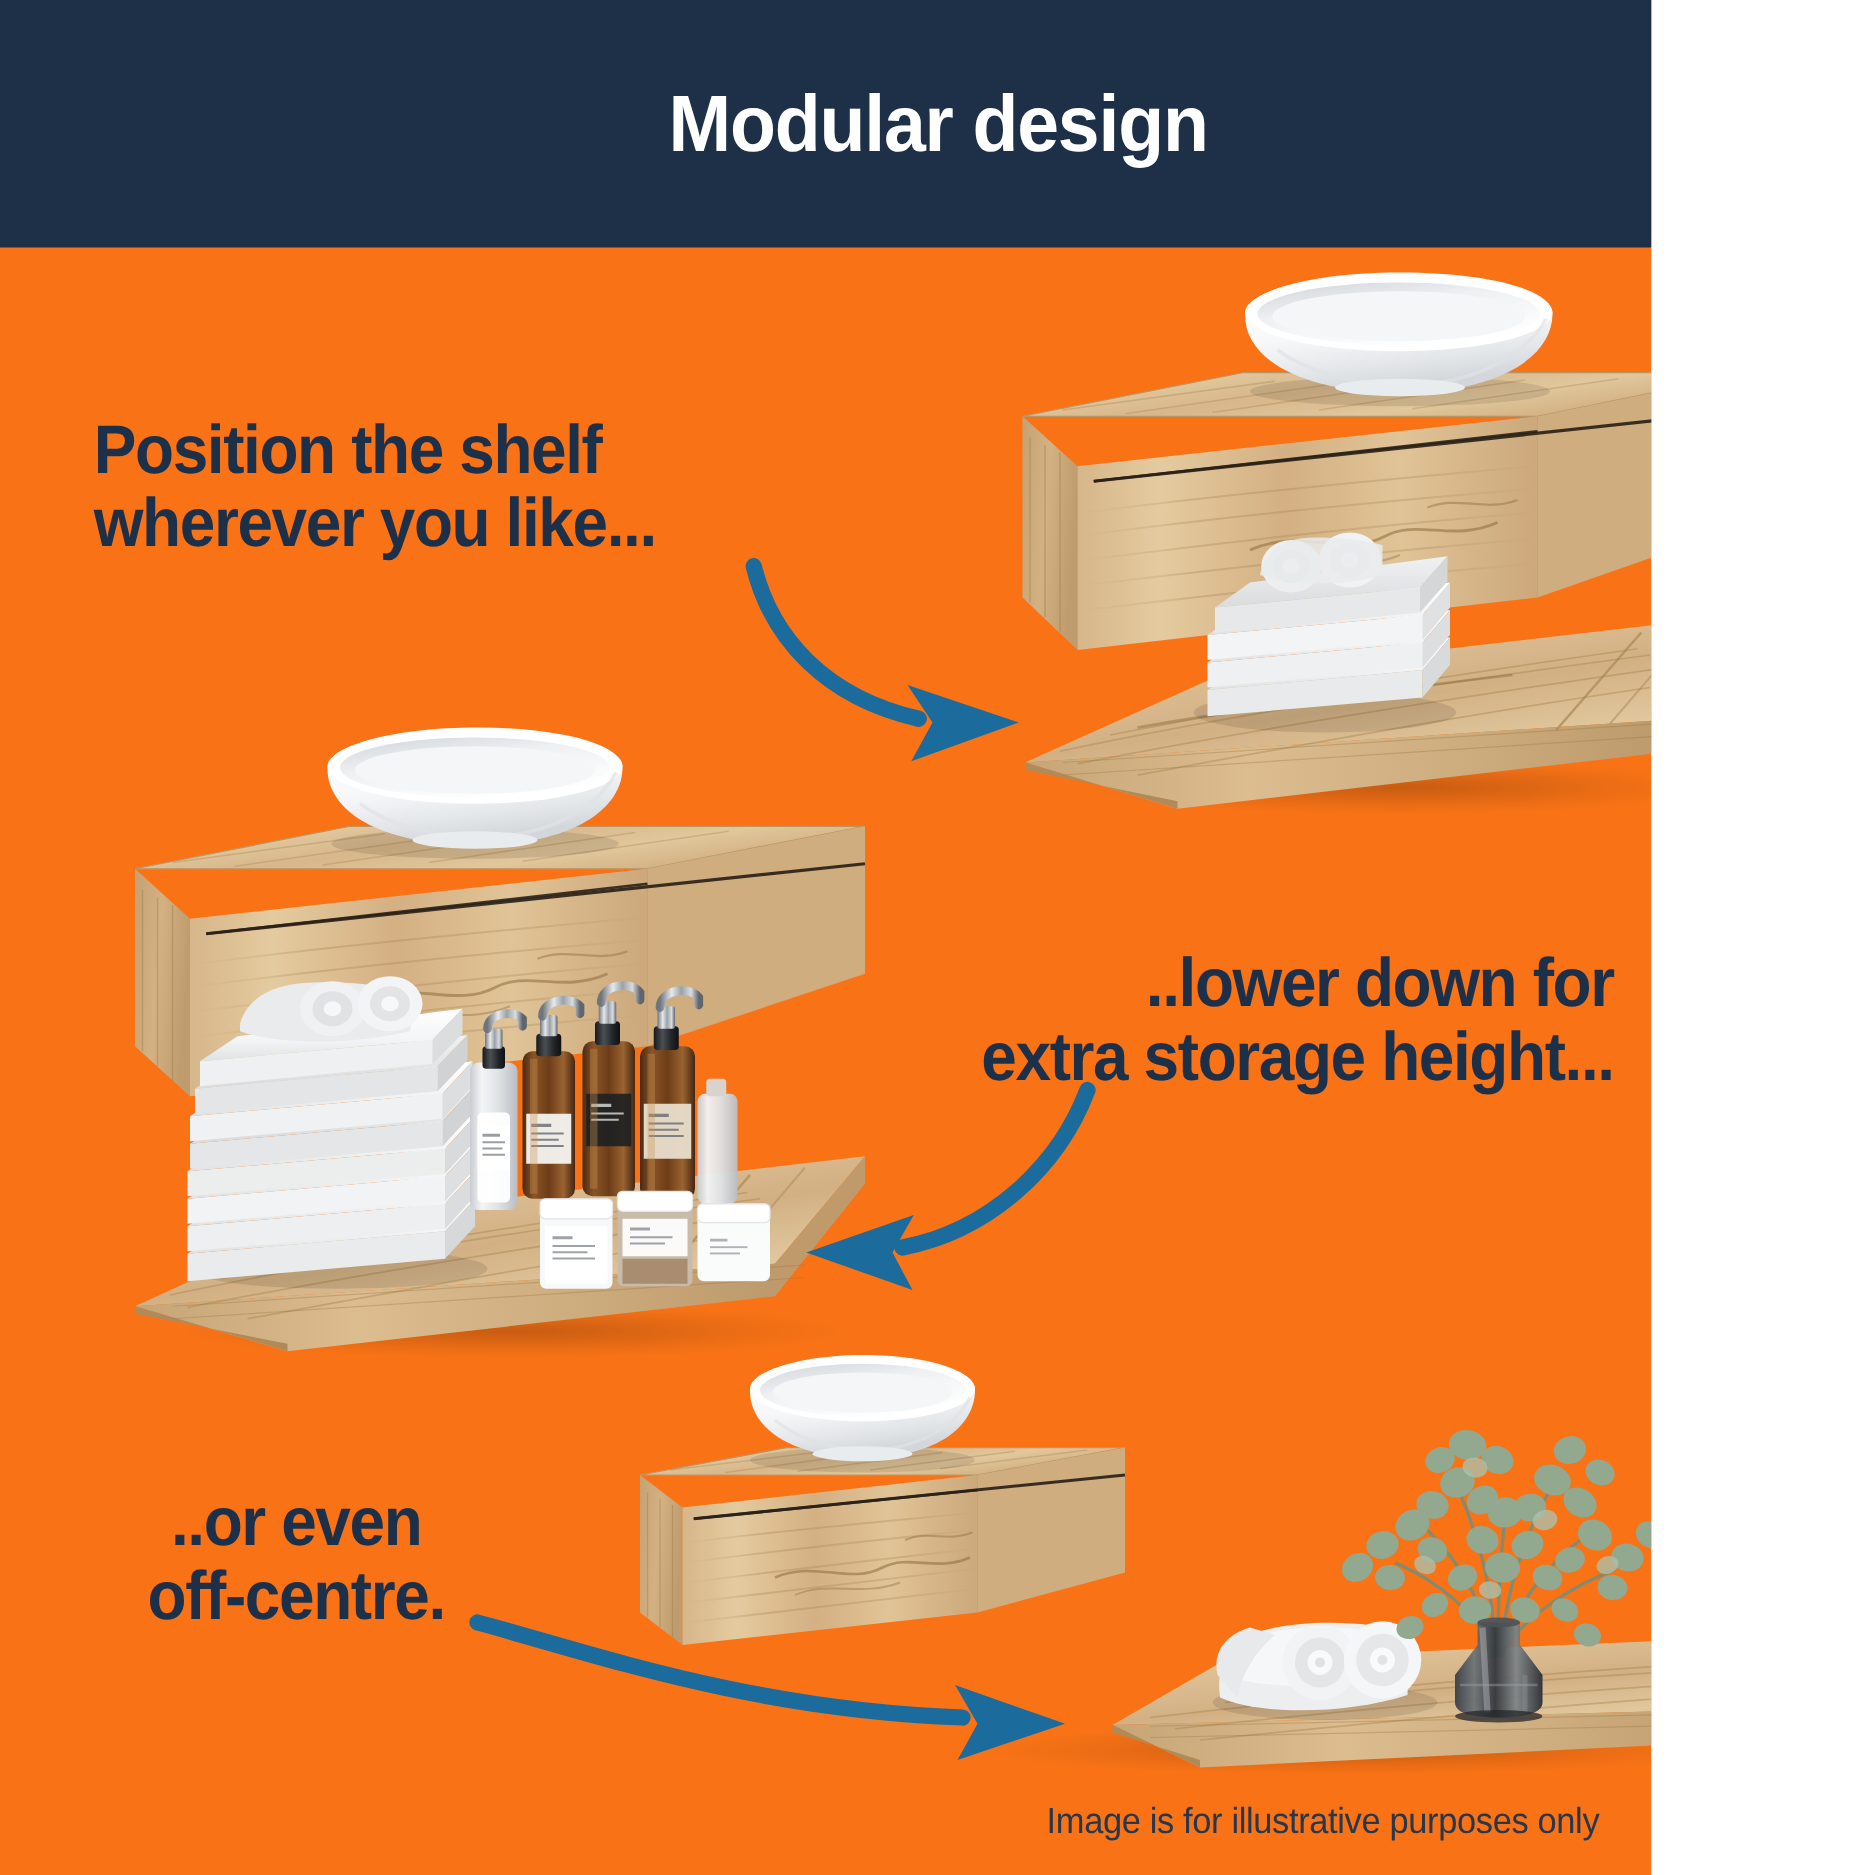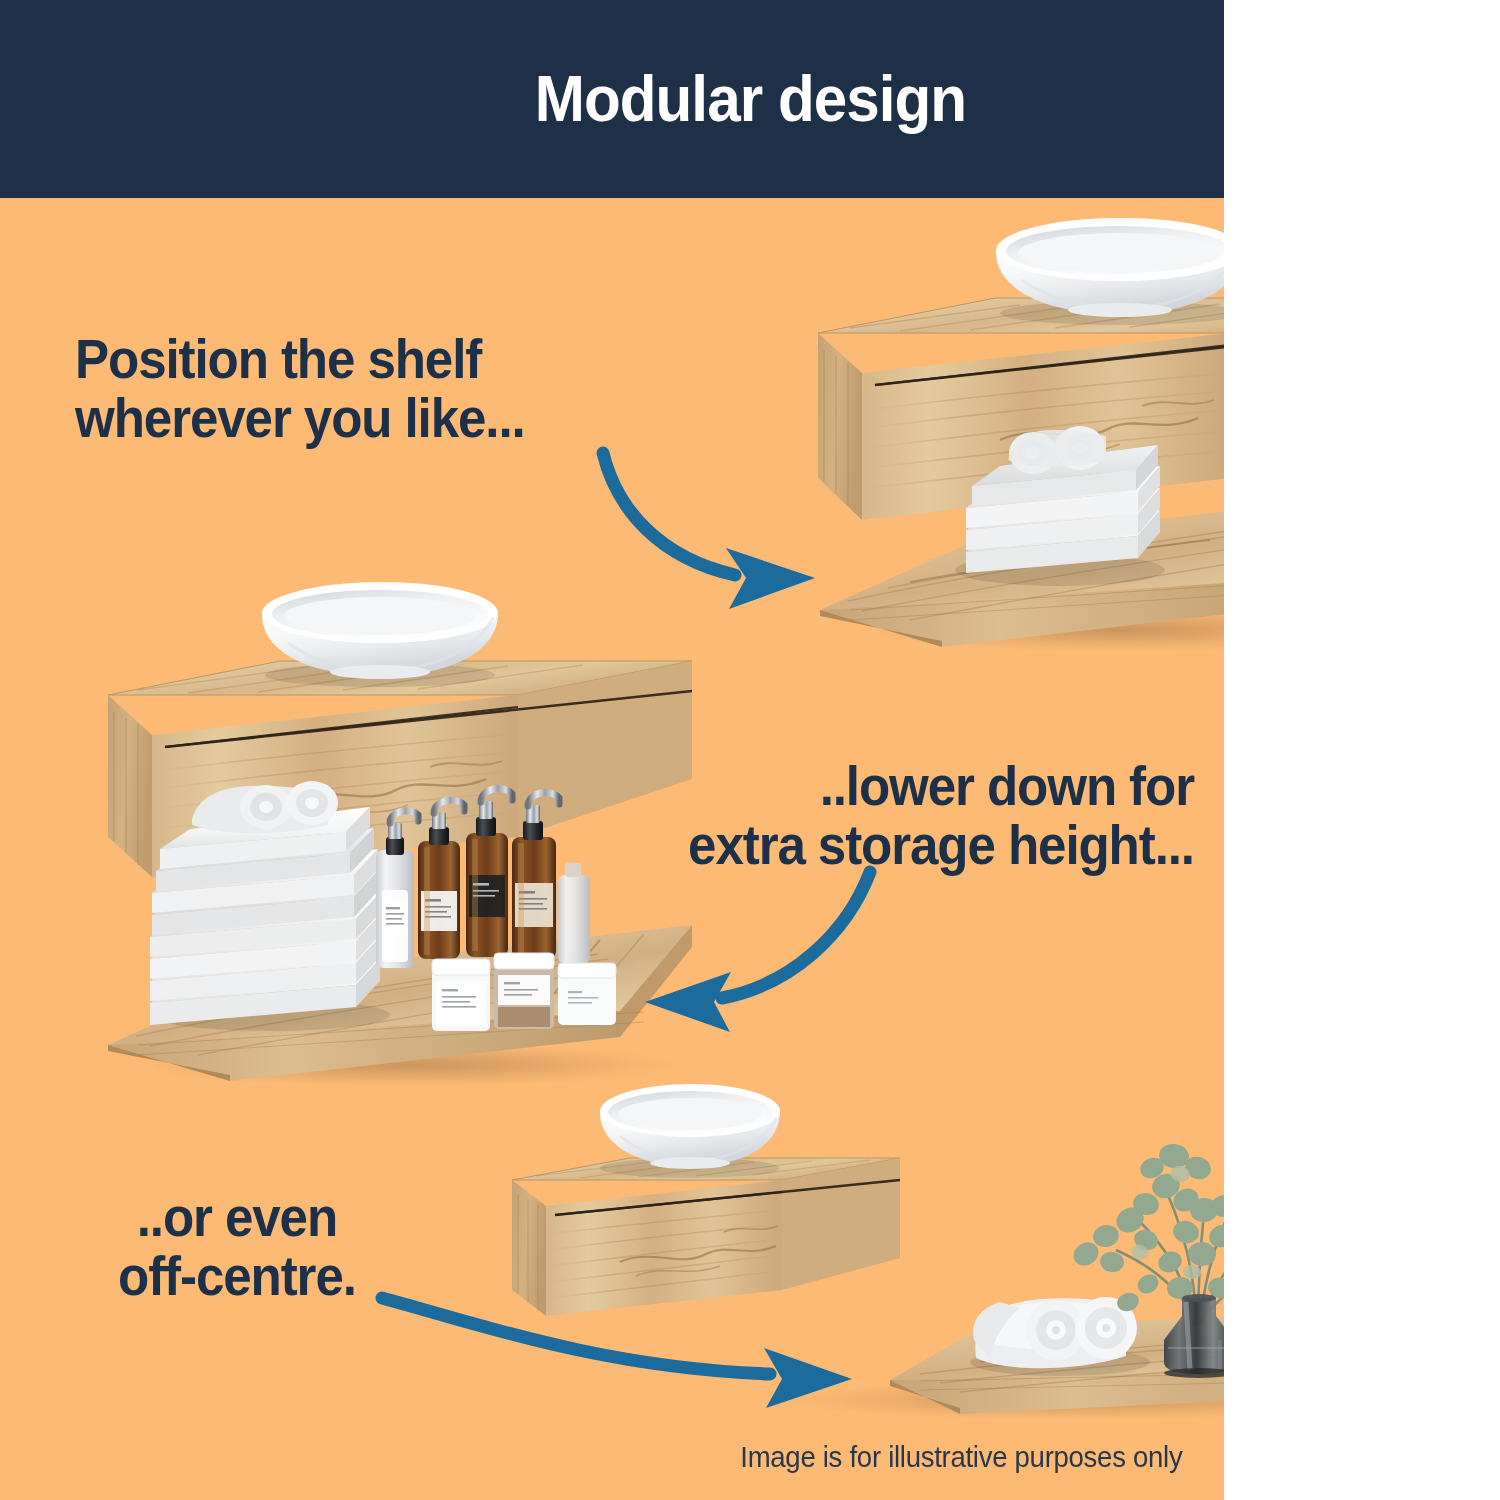--- a/index.html
+++ b/index.html
@@ -4,21 +4,21 @@
 <title>Modular design</title>
 <style>
   html,body{margin:0;padding:0;}
   body{
     width:1500px;height:1500px;
     background:#ffffff;
     font-family:"Liberation Sans", sans-serif;
     overflow:hidden;
     position:relative;
   }
-  #page{position:relative;width:1224px;height:1500px;overflow:hidden;background:#fdba74;}
+  #page{position:relative;width:1321px;height:1500px;overflow:hidden;background:#f97316;}
 
   
   .header-banner{
     position:absolute;left:0;top:0;width:1500px;height:198px;
     background:#1e3047;
     display:flex;align-items:center;justify-content:center;
   }
   .header-title{
     color:#ffffff;
     font-size:64px;

